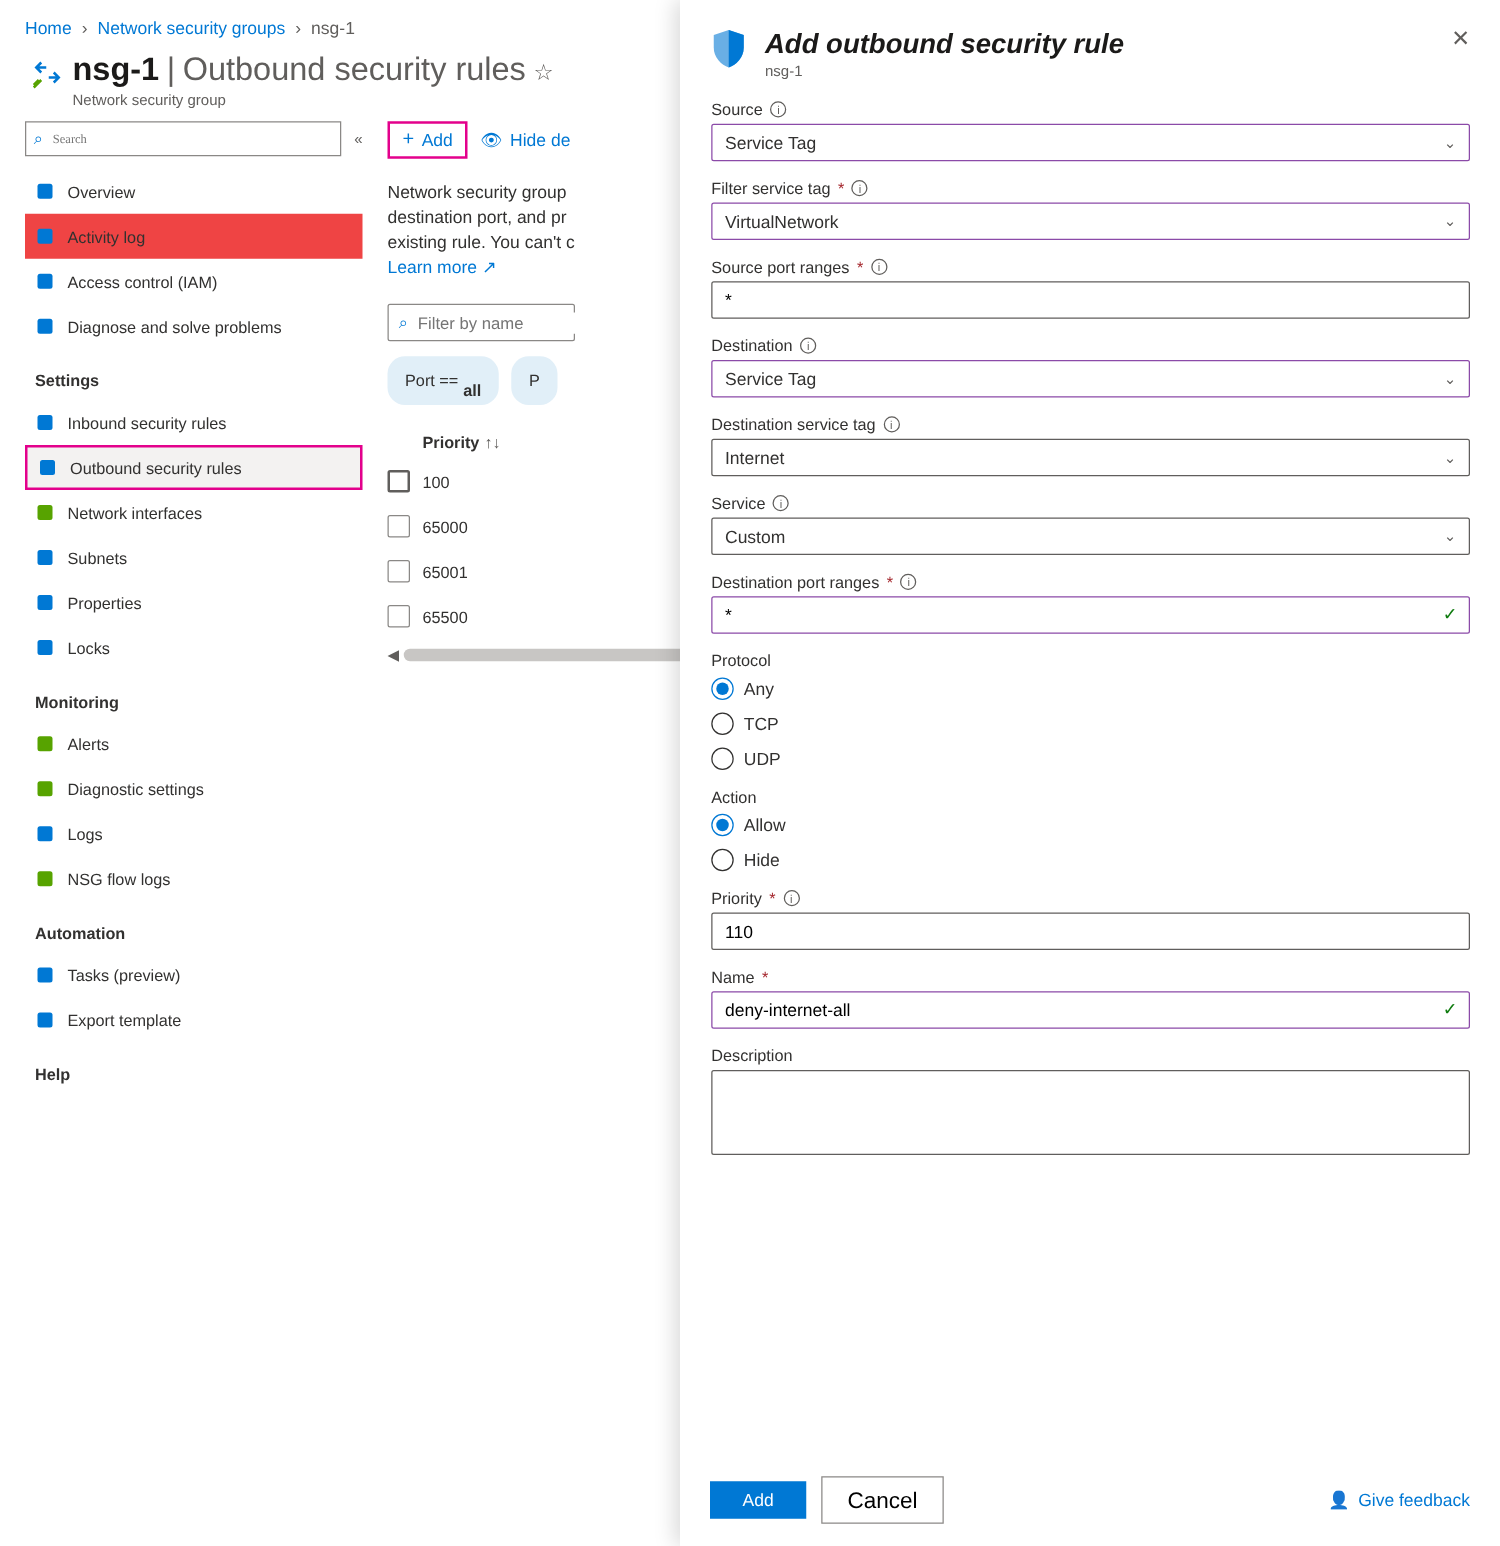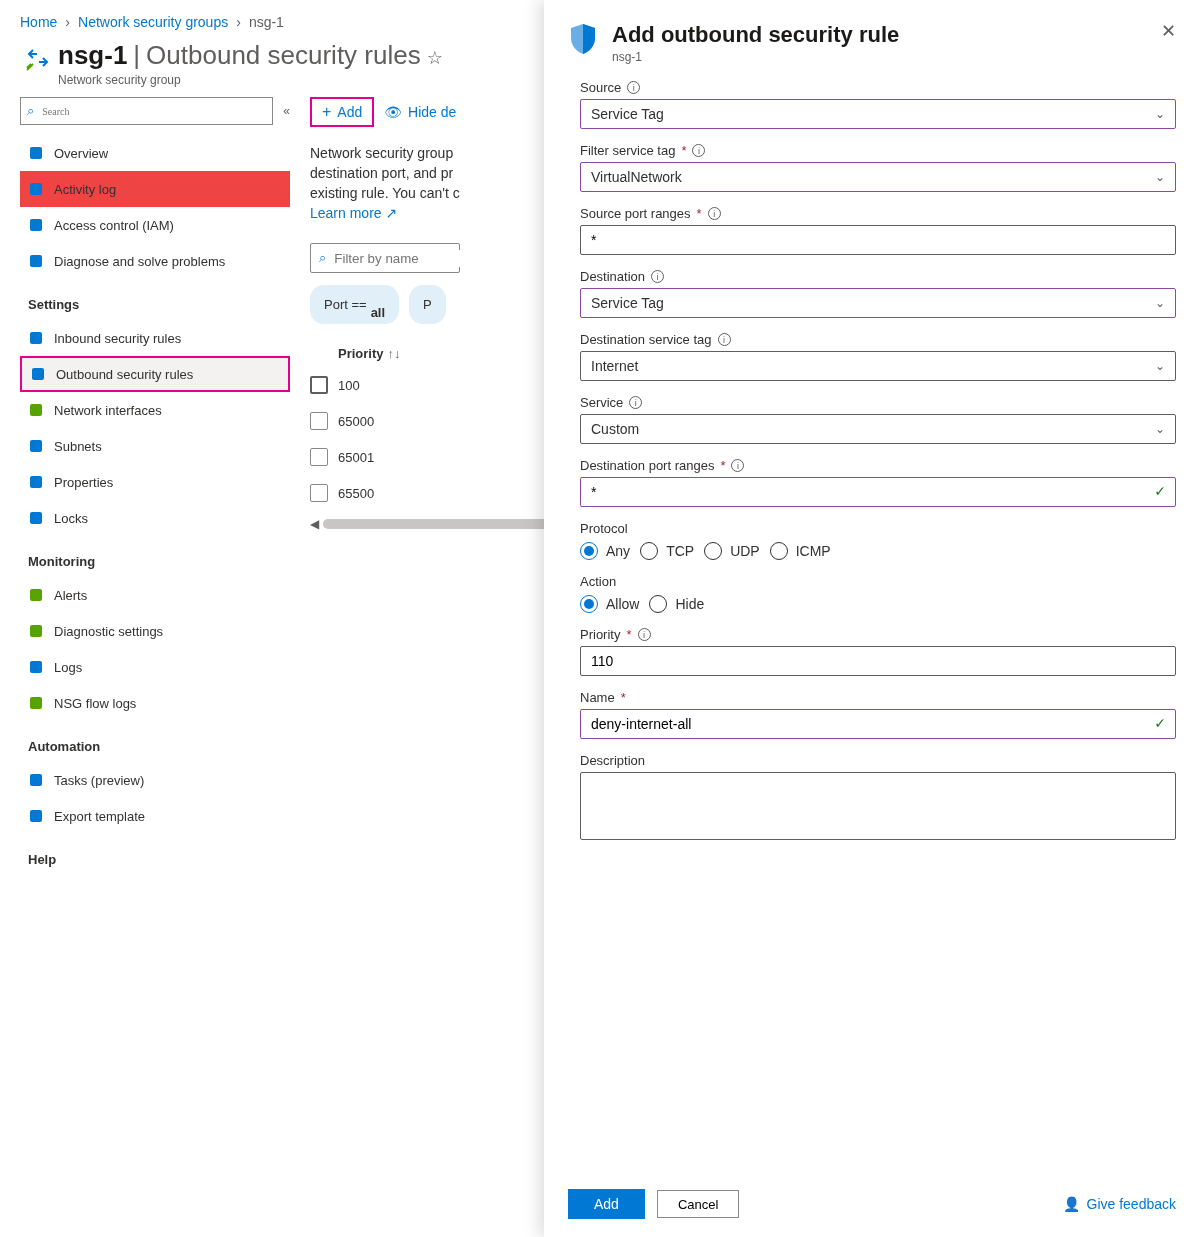--- a/index.html
+++ b/index.html
@@ -78,48 +78,48 @@
   .scroll-track { height:10px; background:#c8c6c4; border-radius:5px; flex:1;}
   .scroll-left { color:#605e5c; margin-right:4px; font-size:12px;}
 
   
   .panel {
     position:absolute; top:0; right:0; width:656px; height:1237px;
     background:#fff; box-shadow:-4px 0 16px rgba(0,0,0,0.15);
     display:flex; flex-direction:column;
   }
   .panel-head { display:flex; align-items:flex-start; padding:22px 24px 10px 24px; gap:14px;}
-  .panel-title { font-size:22px; font-weight:600; color:#1b1a19;}
+  .panel-title { font-size:22px; font-weight:600; color:#1b1a19;font-style:italic;}
   .panel-sub { font-size:12px; color:#605e5c; margin-top:2px;}
   .close { margin-left:auto; font-size:18px; color:#605e5c; cursor:pointer; line-height:1;}
 
-  .panel-body { padding:6px 24px 0 36px; overflow:auto; flex:1;}
+  .panel-body { padding:6px 24px 0 25px; overflow:auto; flex:1;}
   .field { margin-bottom:14px; }
   .field-label { font-size:13px; color:#323130; display:flex; align-items:center; gap:6px; margin-bottom:4px;}
   .req { color:#a4262c; }
   .info { width:13px; height:13px; border:1px solid #605e5c; border-radius:50%; display:inline-flex; align-items:center; justify-content:center; font-size:9px; color:#605e5c;}
   .select { height:30px; border:1px solid #8b4aa8; border-radius:2px; display:flex; align-items:center; padding:0 10px; justify-content:space-between; font-size:14px; cursor:pointer;}
   .select.plain { border-color:#605e5c; }
   .select .chev { color:#605e5c; font-size:12px;}
   .textin { height:30px; width:100%; border:1px solid #605e5c; border-radius:2px; padding:0 10px; font-size:14px; font-family:inherit;}
   .textin.valid { border-color:#8b4aa8; }
   .valid-check { position:relative; }
   .valid-check::after { content:"✓"; color:#107c10; position:absolute; right:10px; top:6px; font-size:14px;}
 
-  .radio-group { display:flex; flex-direction:row; gap:10px; margin-top:6px;}
+  .radio-group { display:flex; flex-direction:column; gap:10px; margin-top:6px;}
   .radio { display:flex; align-items:center; gap:8px; font-size:14px; cursor:pointer;}
   .radio .dot { width:18px; height:18px; border:1px solid #323130; border-radius:50%; display:inline-flex; align-items:center; justify-content:center;}
   .radio.checked .dot { border-color:#0078d4; }
   .radio.checked .dot::after { content:""; width:10px; height:10px; background:#0078d4; border-radius:50%;}
 
   .textarea { width:100%; height:68px; border:1px solid #605e5c; border-radius:2px; resize:none; font-family:inherit;}
 
   .panel-foot { padding:14px 24px 18px 24px; display:flex; align-items:center; gap:12px; border-top:1px solid transparent;}
   .btn-primary { background:#0078d4; color:#fff; border:none; height:30px; padding:0 26px; font-size:14px; cursor:pointer;}
-  .btn-secondary { background:#fff; border:1px solid #8a8886; height:28px; padding:0 20px; font-size:13px; cursor:pointer;}
+  .btn-secondary { background:#fff; border:1px solid #8a8886; height:38px; padding:0 20px; font-size:18px; cursor:pointer;}
   .feedback { margin-left:auto; color:#0078d4; display:flex; align-items:center; gap:6px; cursor:pointer; font-size:14px;}
 
   .star { color:#605e5c; font-size:18px;}
 </style>
 </head>
 <body>
 
 <div class="breadcrumb">
   <a>Home</a>
   <span class="sep">›</span>
@@ -459,24 +459,20 @@
             <span>Any</span>
           </div>
           <div class="radio">
             <span class="dot"></span>
             <span>TCP</span>
           </div>
           <div class="radio">
             <span class="dot"></span>
             <span>UDP</span>
           </div>
-          <div class="radio">
-            <span class="dot"></span>
-            <span>ICMP</span>
-          </div>
         </div>
     </div>
     <div class="field">
       <div class="field-label">
           <span>Action</span>
         </div>
       <div class="radio-group" id="action-radios">
           <div class="radio checked">
             <span class="dot"></span>
             <span>Allow</span>

